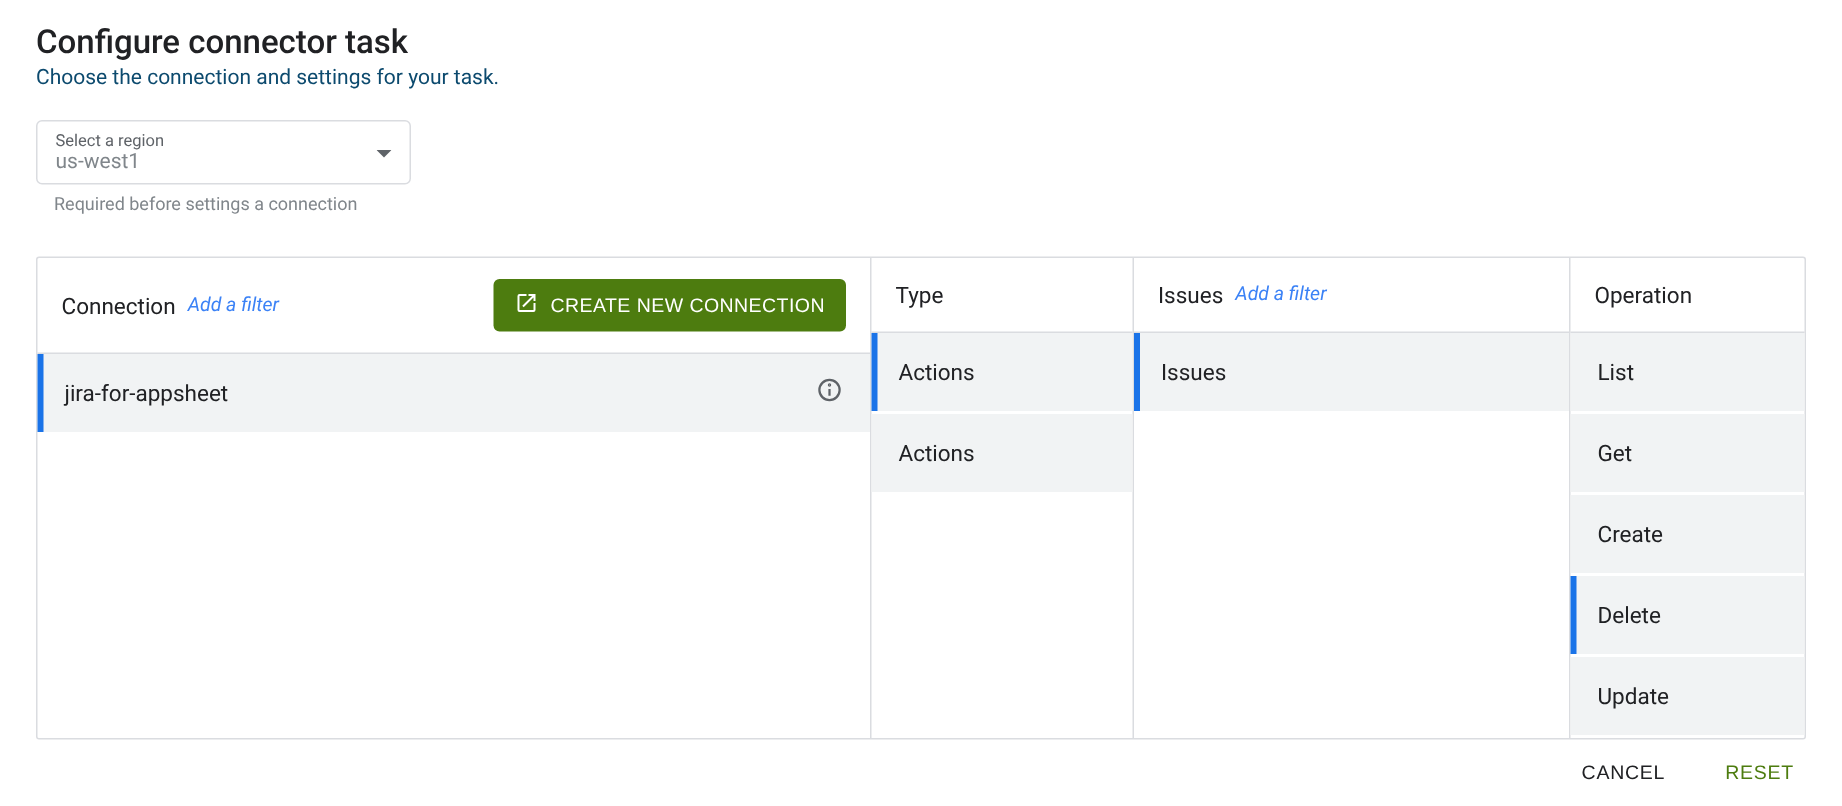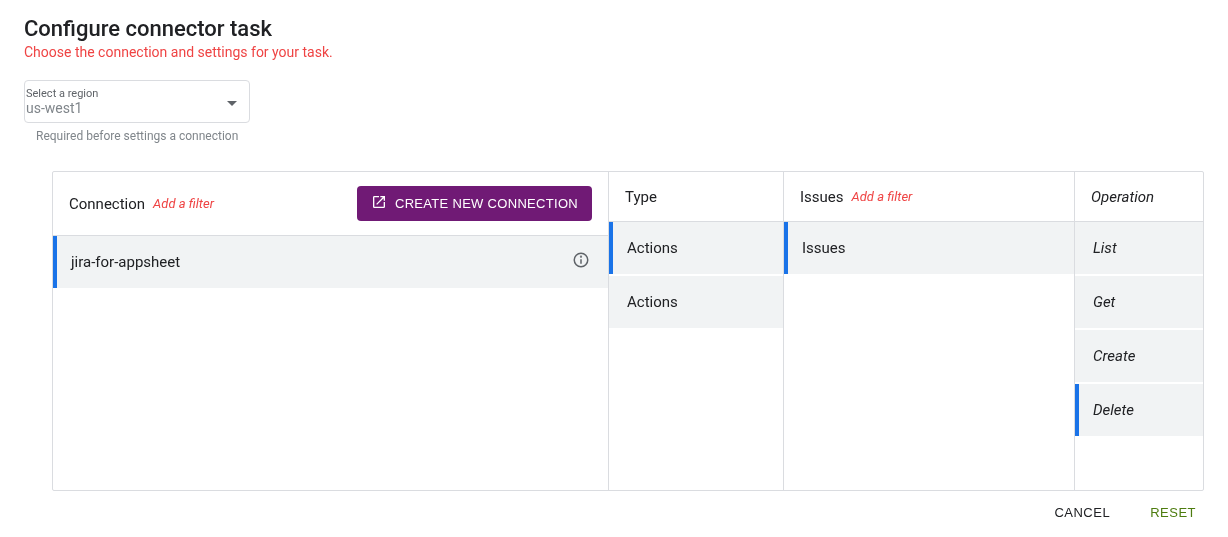--- a/index.html
+++ b/index.html
@@ -15,31 +15,31 @@
       font-size: 14px;
     }
     .page-title {
       font-size: 22px;
       font-weight: 500;
       margin-bottom: 3px;
       color: #202124;
     }
     .page-subtitle {
       font-size: 14px;
-      color: #ef4444;
+      color: #0c4a6e;
       margin-bottom: 20px;
     }
     .region-select-wrapper {
       margin-bottom: 28px;
     }
     .select-field {
       border: 1px solid #dadce0;
       border-radius: 4px;
-      padding: 6px 1px;
-      width: 226px;
+      padding: 6px 12px;
+      width: 250px;
       position: relative;
       background: #fff;
       cursor: pointer;
     }
     .select-label {
       font-size: 11px;
       color: #5f6368;
     }
     .select-value {
       font-size: 14px;
@@ -56,60 +56,59 @@
       font-size: 12px;
       color: #80868b;
       margin-top: 6px;
       padding-left: 12px;
     }
     .columns-container {
       display: flex;
       border: 1px solid #dadce0;
       border-radius: 2px;
       min-height: 320px;
-      margin-left: 28px;
     }
     .column {
       border-right: 1px solid #dadce0;
       display: flex;
       flex-direction: column;
     }
     .column:last-child {
       border-right: none;
     }
     .col-connection { flex: 0 0 556px; }
     .col-type { flex: 0 0 175px; }
     .col-entity { flex: 0 0 291px; }
-    .col-operation { flex: 1; font-style: italic; }
+    .col-operation { flex: 1; }
     .column-header {
       display: flex;
       align-items: center;
       justify-content: space-between;
       padding: 14px 16px;
       border-bottom: 1px solid #dadce0;
       min-height: 50px;
     }
     .column-header-left {
       display: flex;
       align-items: center;
       gap: 8px;
     }
     .column-title {
       font-size: 15px;
       font-weight: 400;
       color: #202124;
     }
     .add-filter {
       font-size: 13px;
-      color: #ef4444;
+      color: #3b82f6;
       font-style: italic;
       cursor: pointer;
     }
     .create-btn {
-      background: #701a75;
+      background: #4d7c0f;
       color: #fff;
       border: none;
       border-radius: 4px;
       padding: 8px 14px;
       font-size: 13px;
       font-weight: 500;
       letter-spacing: 0.3px;
       cursor: pointer;
       display: flex;
       align-items: center;
@@ -263,20 +262,23 @@
         </div>
         <div class="list-item">
           <span class="list-item-text">Get</span>
         </div>
         <div class="list-item">
           <span class="list-item-text">Create</span>
         </div>
         <div class="list-item selected">
           <span class="list-item-text">Delete</span>
         </div>
+        <div class="list-item">
+          <span class="list-item-text">Update</span>
+        </div>
       </div>
   </div>
 
 </div>
 
 <div class="footer-actions">
   <button class="footer-btn">CANCEL</button>
   <button class="footer-btn disabled">RESET</button>
 </div>
 

